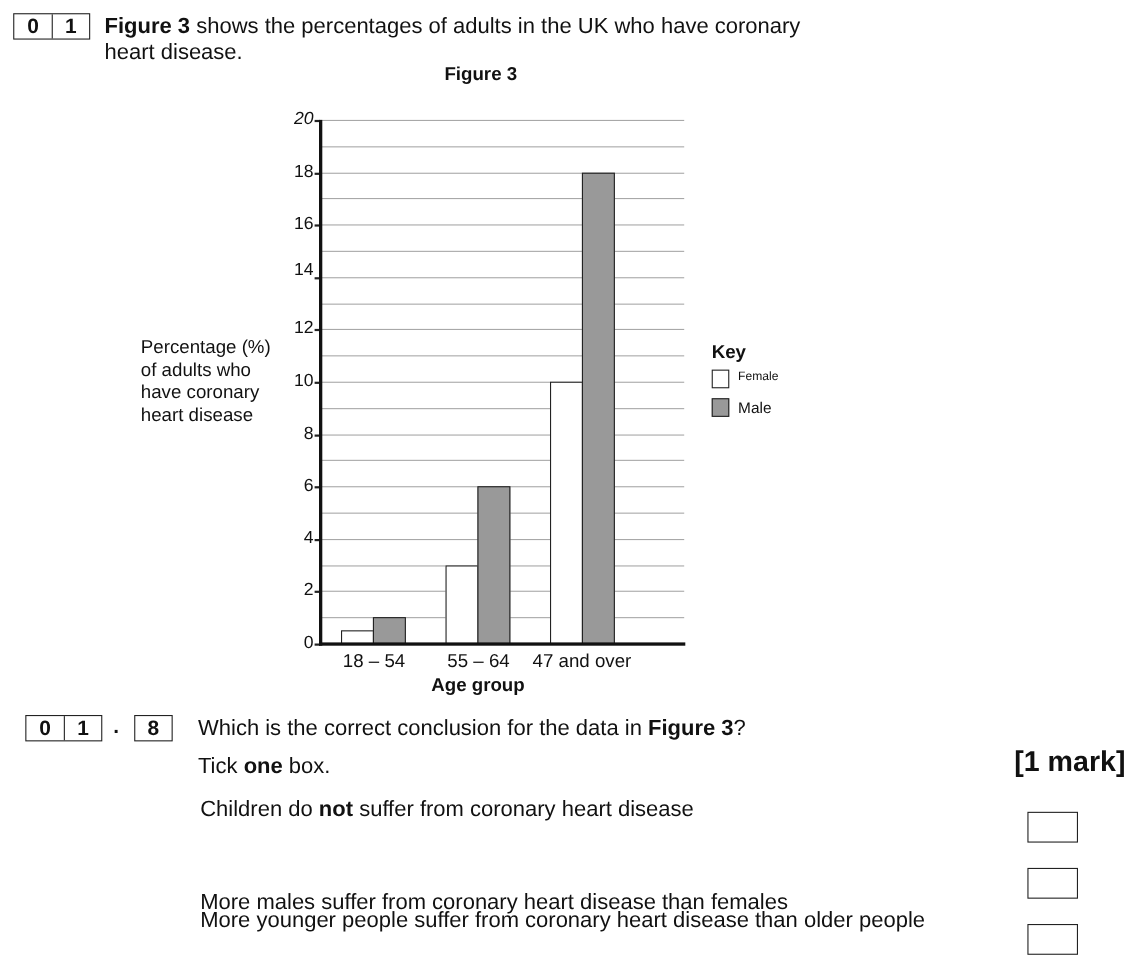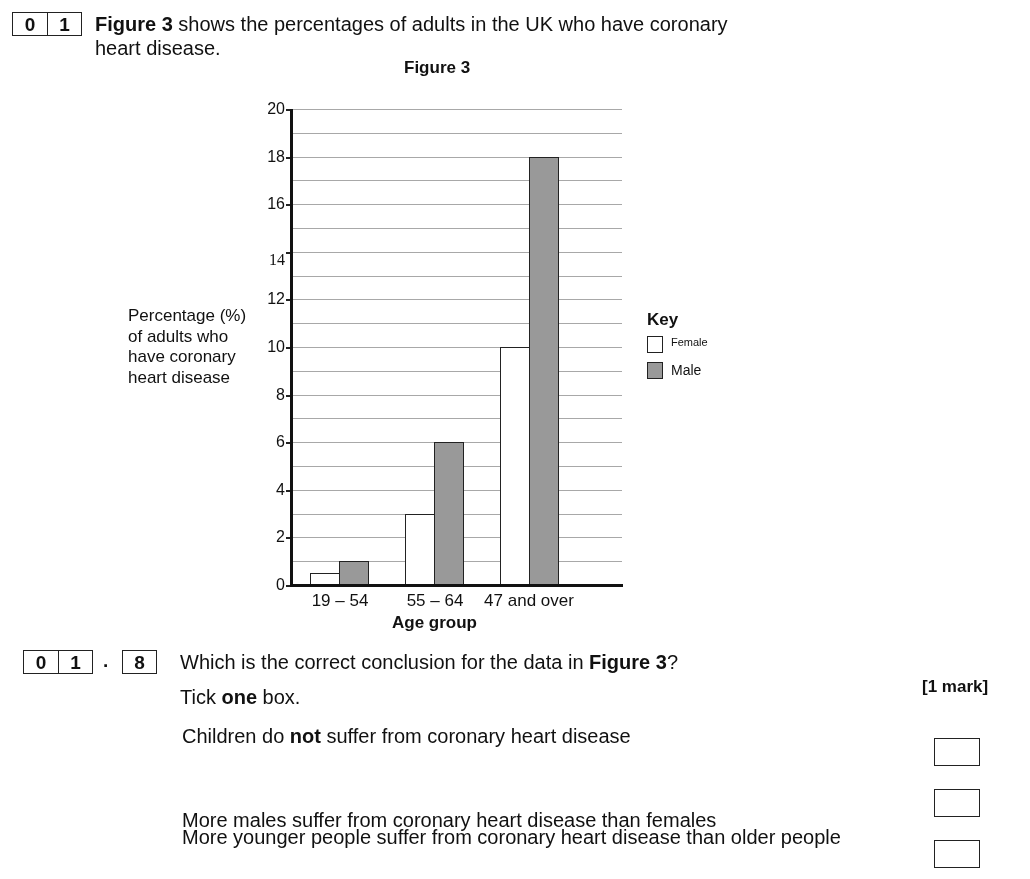--- a/index.html
+++ b/index.html
@@ -65,39 +65,39 @@
     <div class="tick-label" style="left: 255px; top: 482px;">4</div>
     <div class="abs" style="left: 286px; top: 442px; width: 5px; height: 1.5px; background: rgb(34, 34, 34);"></div>
     <div class="tick-label" style="left: 255px; top: 434px;">6</div>
     <div class="abs" style="left: 286px; top: 395px; width: 5px; height: 1.5px; background: rgb(34, 34, 34);"></div>
     <div class="tick-label" style="left: 255px; top: 387px;">8</div>
     <div class="abs" style="left: 286px; top: 347px; width: 5px; height: 1.5px; background: rgb(34, 34, 34);"></div>
     <div class="tick-label" style="left: 255px; top: 339px;">10</div>
     <div class="abs" style="left: 286px; top: 299px; width: 5px; height: 1.5px; background: rgb(34, 34, 34);"></div>
     <div class="tick-label" style="left: 255px; top: 291px;">12</div>
     <div class="abs" style="left: 286px; top: 252px; width: 5px; height: 1.5px; background: rgb(34, 34, 34);"></div>
-    <div class="tick-label" style="left: 255px; top: 252px; font-family: Liberation Serif, serif;">14</div>
+    <div class="tick-label" style="left: 255px; top: 238px;">14</div>
     <div class="abs" style="left: 286px; top: 204px; width: 5px; height: 1.5px; background: rgb(34, 34, 34);"></div>
     <div class="tick-label" style="left: 255px; top: 196px;">16</div>
     <div class="abs" style="left: 286px; top: 157px; width: 5px; height: 1.5px; background: rgb(34, 34, 34);"></div>
     <div class="tick-label" style="left: 255px; top: 149px;">18</div>
     <div class="abs" style="left: 286px; top: 109px; width: 5px; height: 1.5px; background: rgb(34, 34, 34);"></div>
-    <div class="tick-label" style="left: 255px; top: 101px;">20</div>
+    <div class="tick-label" style="left: 255px; top: 101px; font-style: italic;">20</div>
     <div class="bar" style="left: 310px; top: 573.1px; width: 30px; height: 12.9px; background: rgb(255, 255, 255);"></div>
     <div class="bar" style="left: 405px; top: 513.6px; width: 30px; height: 72.4px; background: rgb(255, 255, 255);"></div>
     <div class="bar" style="left: 500px; top: 347px; width: 30px; height: 239px; background: rgb(255, 255, 255);"></div>
     <div class="bar" style="left: 339px; top: 561.2px; width: 30px; height: 24.8px; background: rgb(153, 153, 153);"></div>
     <div class="bar" style="left: 434px; top: 442.2px; width: 30px; height: 143.8px; background: rgb(153, 153, 153);"></div>
     <div class="bar" style="left: 529px; top: 156.6px; width: 30px; height: 429.4px; background: rgb(153, 153, 153);"></div>
     <div class="abs" style="left: 290px; top: 109px; width: 3px; height: 478px; background: rgb(17, 17, 17);"></div>
     <div class="abs" style="left: 290px; top: 584px; width: 333px; height: 3px; background: rgb(17, 17, 17);"></div>
   </div>
 
 <div class="abs" style="left:307px; top:591px; width:300px; height:20px;">
-  <div class="cat-label" style="left:3px; width:60px;">19 – 54</div>
+  <div class="cat-label" style="left:3px; width:60px;">18 – 54</div>
   <div class="cat-label" style="left:98px; width:60px;">55 – 64</div>
   <div class="cat-label" style="left:170px; width:104px;">47 and over</div>
 </div>
 <div class="abs" style="left:392px; top:613px; font-size:17px;font-weight:bold;">Age group</div>
 
 <div class="abs b" style="left:647px; top:310px; font-size:17px;">Key</div>
 <div class="abs" style="left:647px; top:336px; width:16px; height:17px; border:1.5px solid #222; background:#fff; box-sizing:border-box;"></div>
 <div class="abs" style="left:671px; top:336px; font-size:11px;">Female</div>
 <div class="abs" style="left:647px; top:362px; width:16px; height:17px; border:1.5px solid #222; background:#999; box-sizing:border-box;"></div>
 <div class="abs" style="left:671px; top:362px; font-size:14px;">Male</div>
@@ -108,21 +108,21 @@
 <div class="abs b" style="left:103px; top:650px; font-size:19px;">.</div>
 <div class="qbox" style="left:122px; top:650px; width:35px;">
   <span class="qcell" style="width:100%;">8</span>
 </div>
 <div class="abs txt" style="left:180px; top:650px;">
   <span>Which is the correct conclusion for the data in </span><span class="b">Figure 3</span><span>?</span>
 </div>
 <div class="abs txt" style="left:180px; top:685px;">
   <span>Tick </span><span class="b">one</span><span> box.</span>
 </div>
-<div class="abs b" style="left:922px; top:677px; font-size:17px;">[1 mark]</div>
+<div class="abs b" style="left:922px; top:677px; font-size:26px;">[1 mark]</div>
 
 <div class="abs txt" style="left:182px; top:724px;">
   <span>Children do </span><span class="b">not</span><span> suffer from coronary heart disease</span>
 </div>
 <div class="tickbox" style="left:934px; top:738px;"></div>
 
 <div class="abs txt" style="left:182px; top:808px;">
   <span>More males suffer from coronary heart disease than females</span>
 </div>
 <div class="tickbox" style="left:934px; top:789px;"></div>

